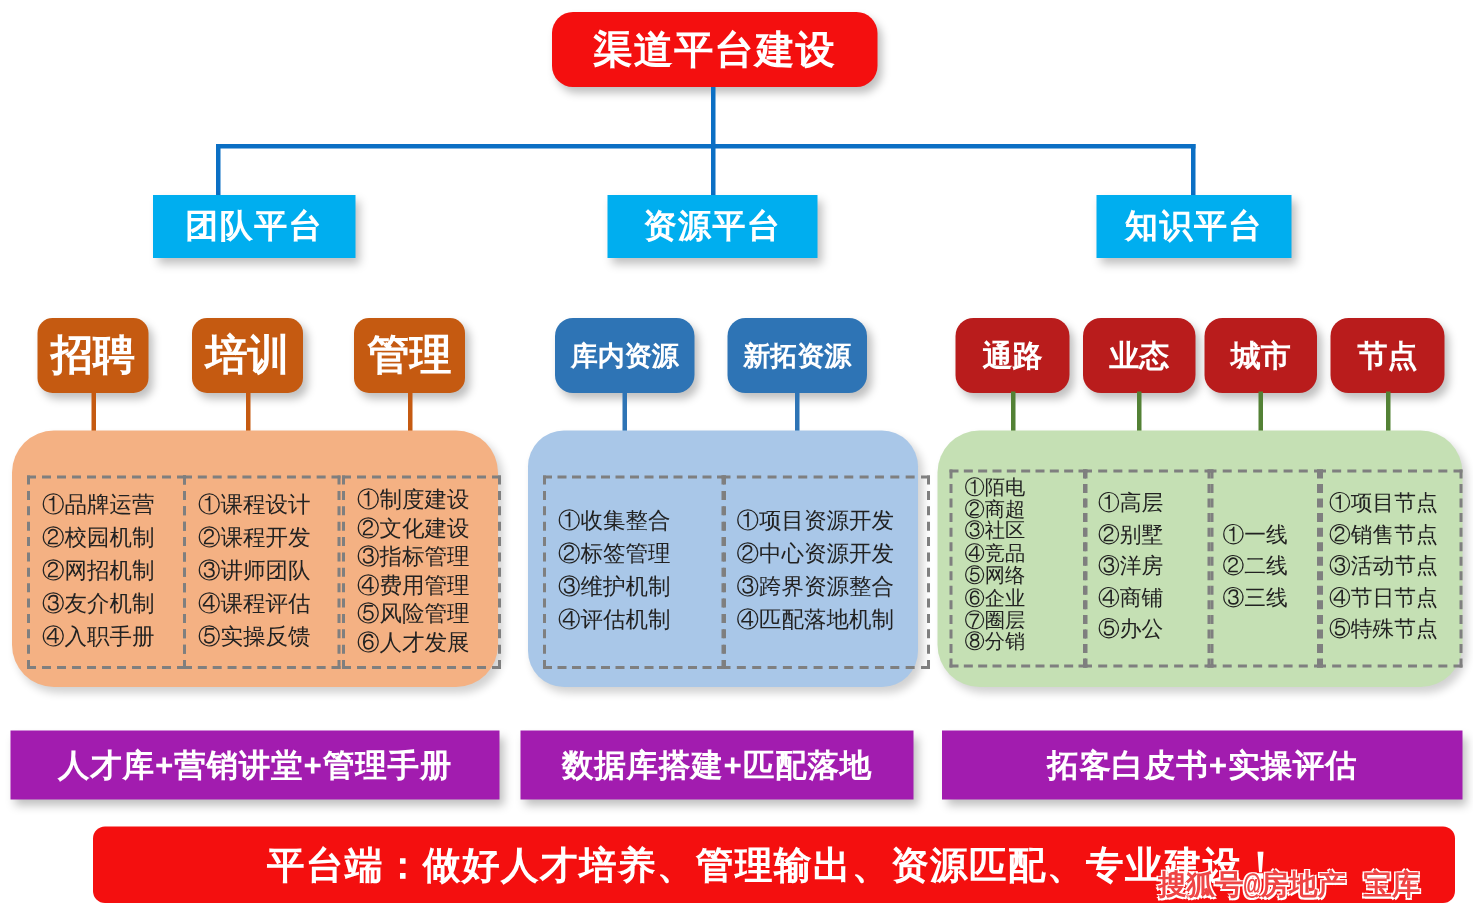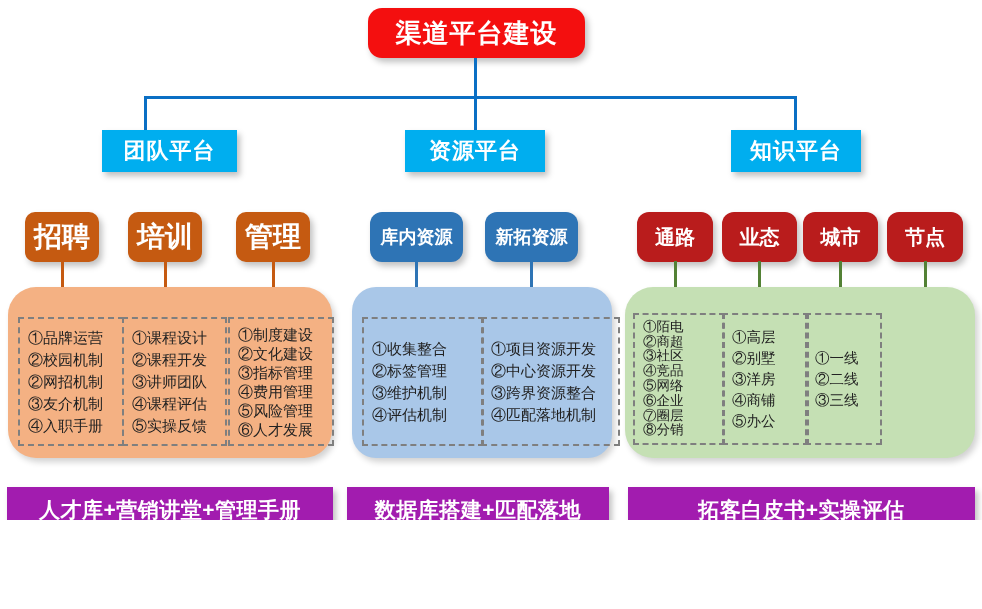--- a/index.html
+++ b/index.html
@@ -1,18 +1,18 @@
 <!DOCTYPE html>
 <html><head>
 <meta charset="utf-8">
 <style>
   html,body{margin:0;padding:0;background:#fff;}
   #stage{
-    position:relative;width:982px;height:520px;background:#ffffff;overflow:hidden;
-    font-family:Liberation Sans, sans-serif;
+    position:relative;width:982px;height:609px;background:#ffffff;overflow:hidden;
+    font-family:Liberation Mono, monospace;
   }
   .box{position:absolute;box-sizing:border-box;display:flex;align-items:center;justify-content:center;
        color:#fff;font-weight:bold;text-align:center;}
   .shadow{box-shadow:3px 4px 6px rgba(0,0,0,.25);}
   .line{position:absolute;background:#0B6FC4;}
 
   
   .root-box{left:368px;top:8px;width:217px;height:50px;background:#F40F0F;border-radius:14px;font-size:26px;letter-spacing:1px;}
 
   
@@ -172,20 +172,27 @@
       <div class="li">⑤网络</div>
       <div class="li">⑥企业</div>
       <div class="li">⑦圈层</div>
       <div class="li">⑧分销</div>
     </div>
   <div class="dash d-k3">
       <div class="li">①一线</div>
       <div class="li">②二线</div>
       <div class="li">③三线</div>
     </div>
+  <div class="dash d-k4">
+      <div class="li">①项目节点</div>
+      <div class="li">②销售节点</div>
+      <div class="li">③活动节点</div>
+      <div class="li">④节日节点</div>
+      <div class="li">⑤特殊节点</div>
+    </div>
 
   <div class="box summary sum-team shadow">人才库+营销讲堂+管理手册</div>
   <div class="box summary sum-res shadow">数据库搭建+匹配落地</div>
   <div class="box summary sum-kno shadow">拓客白皮书+实操评估</div>
 
   <div class="box footer">平台端：做好人才培养、管理输出、资源匹配、专业建设！</div>
 
   <div class="watermark">搜狐号@房地产 宝库</div>
 
 </div>

